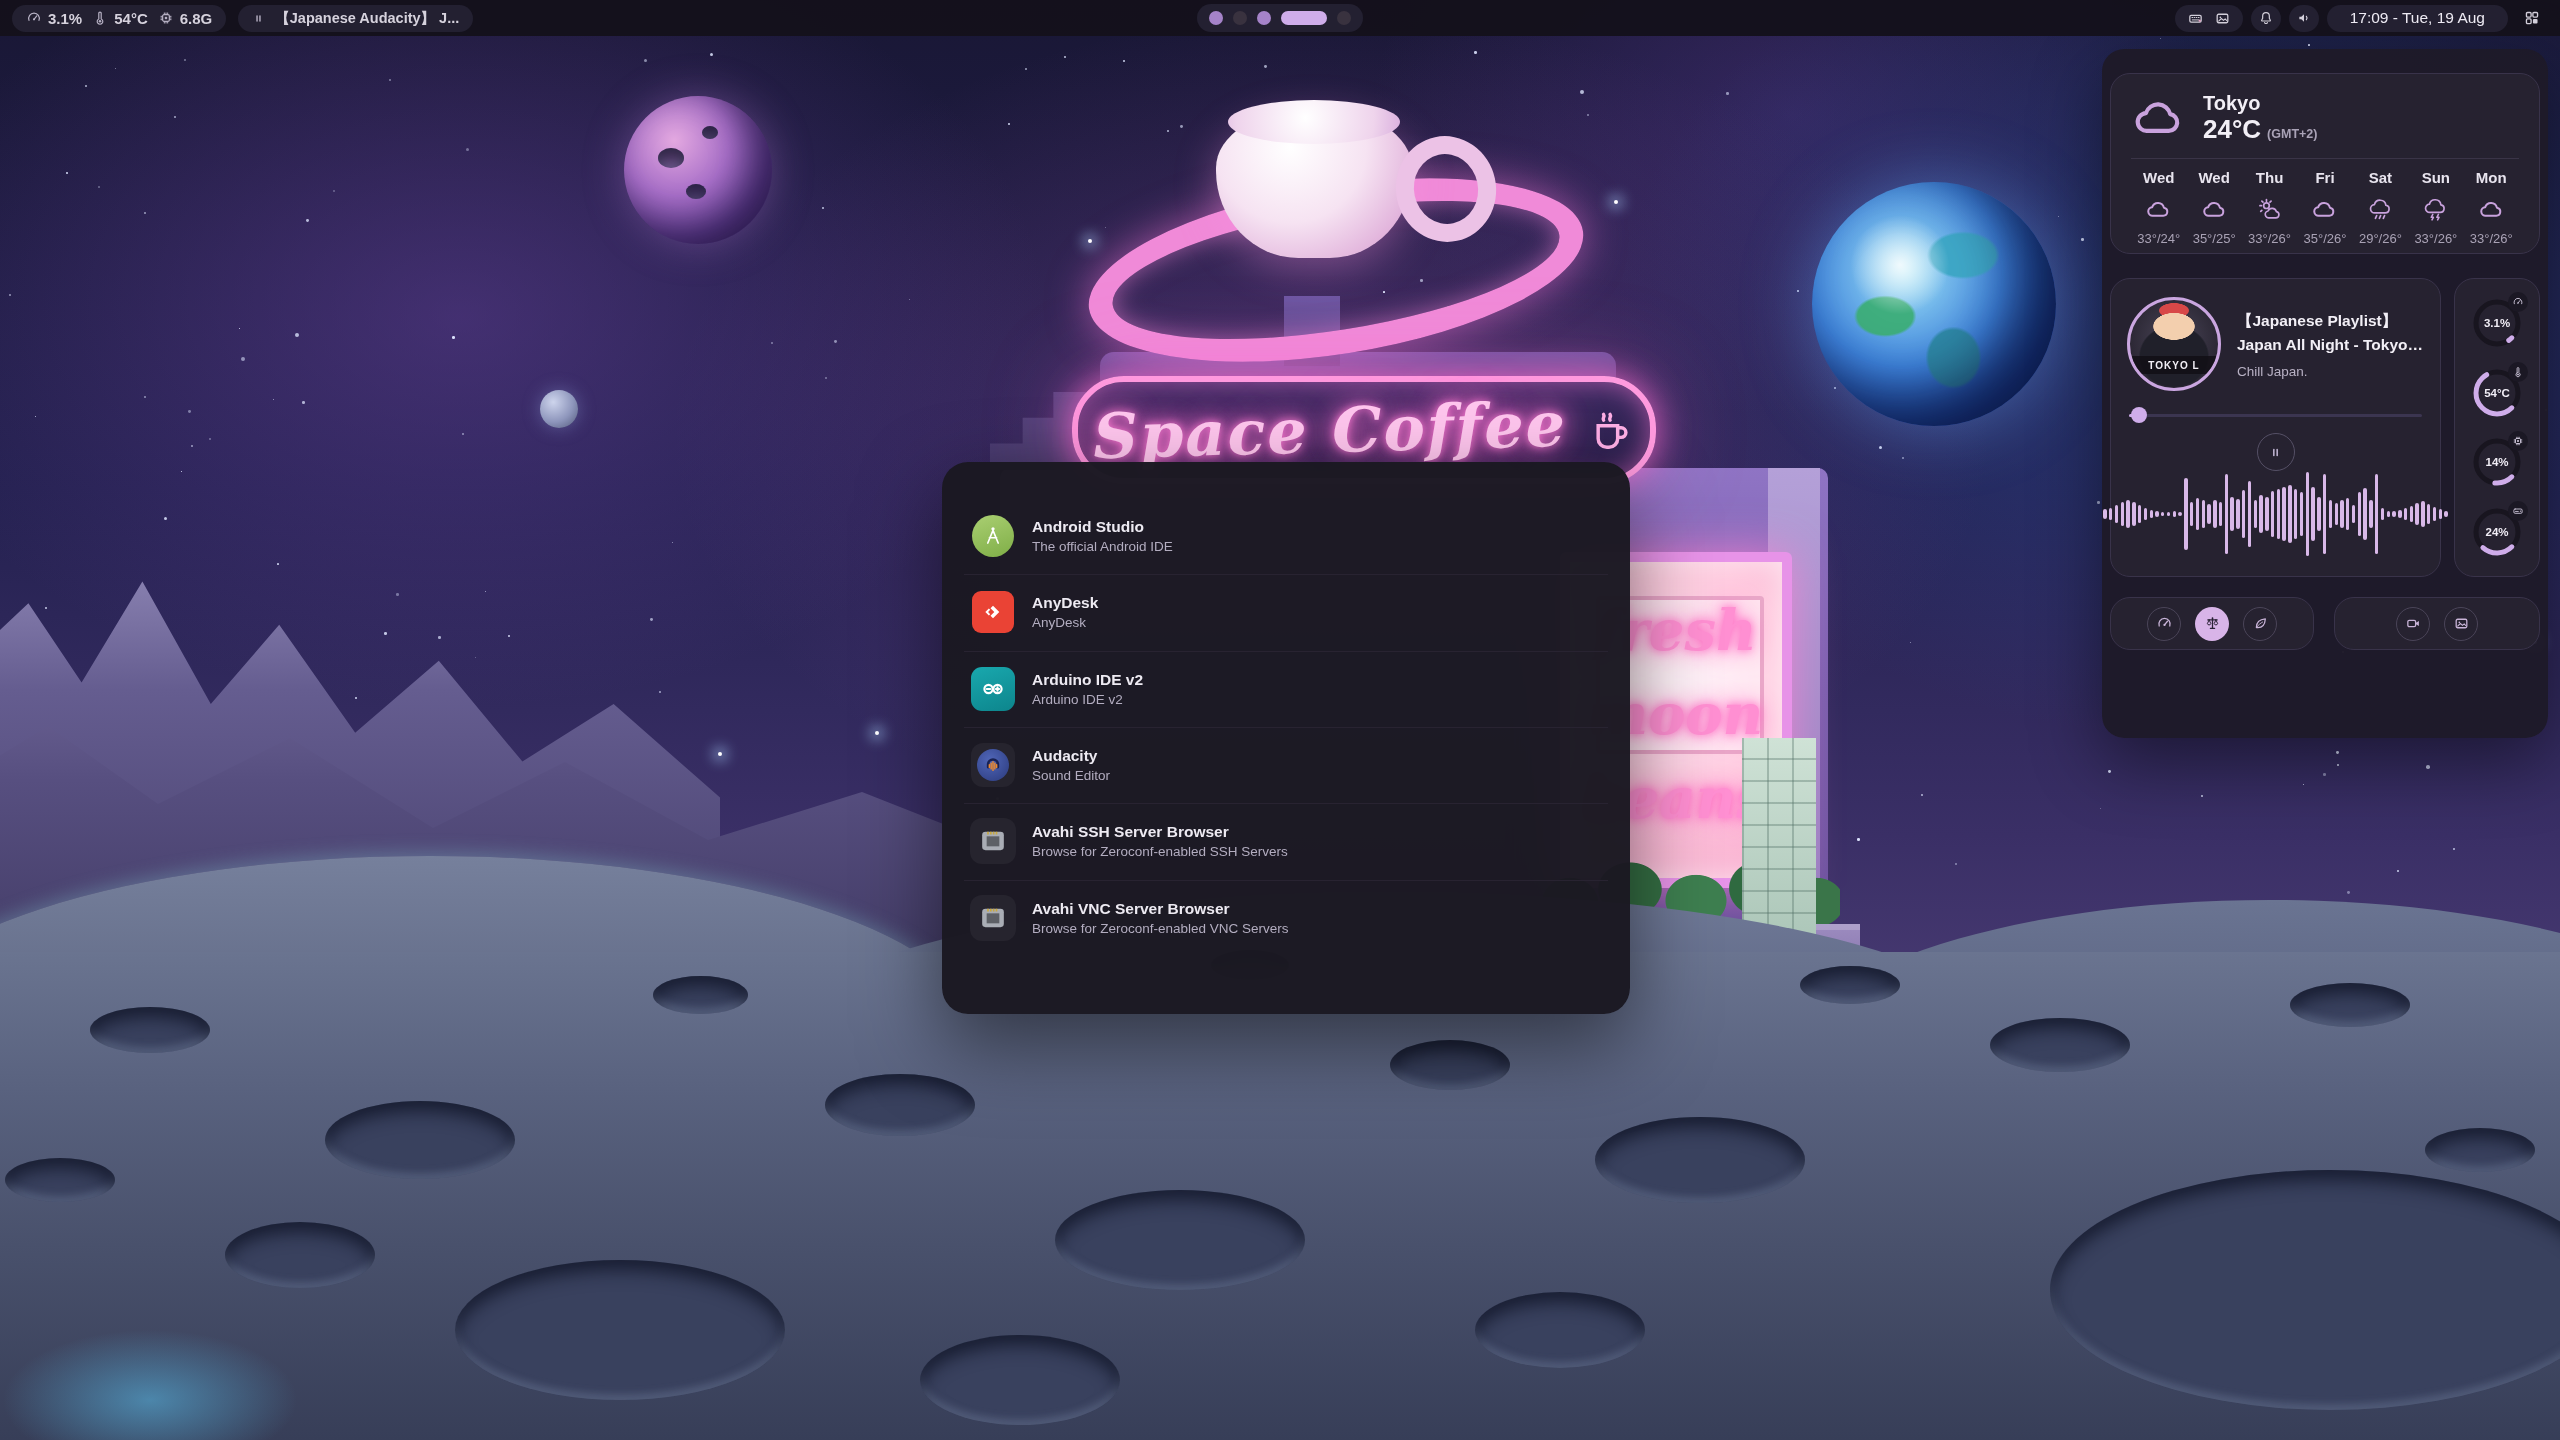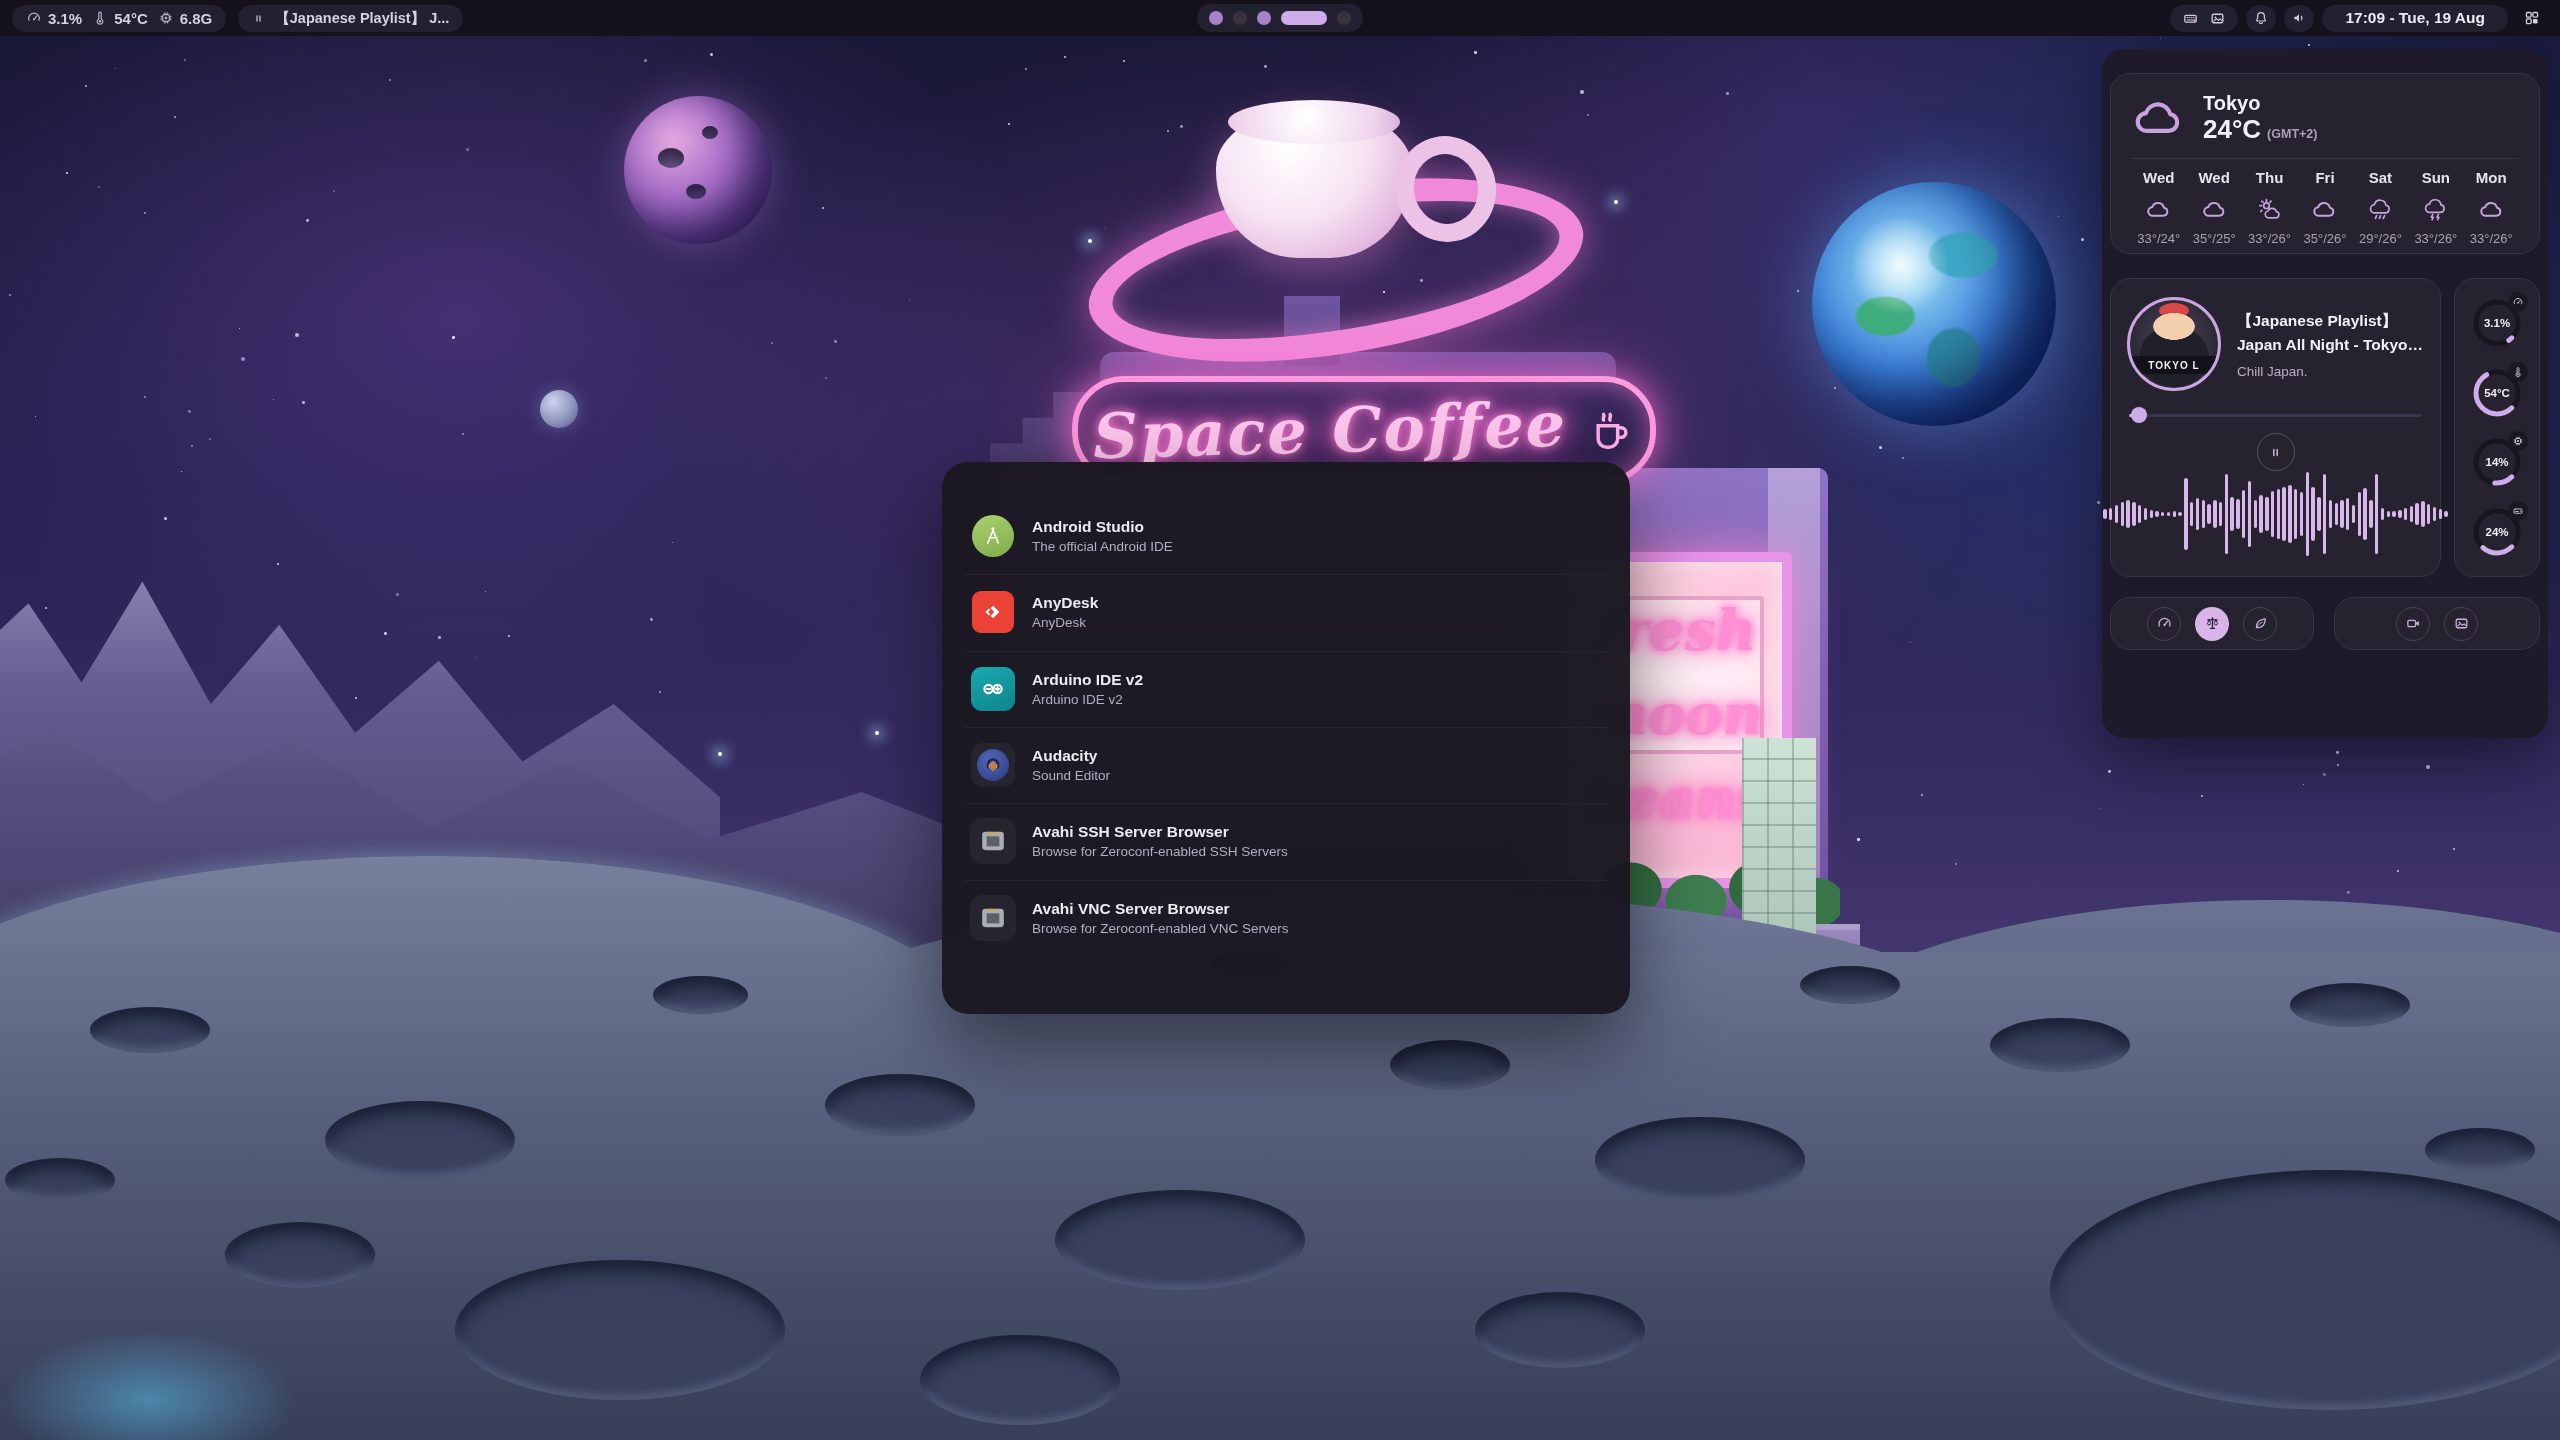--- a/index.html
+++ b/index.html
@@ -122,21 +122,21 @@
   .stat{display:flex;align-items:center;gap:6px;font-size:15px;font-weight:bold;color:#d6d2dd;}
   .np-label{font-size:14.5px;font-weight:bold;color:#d6d2dd;white-space:nowrap;}
   .bar-center{position:absolute;left:50%;transform:translateX(-50%);top:4px;}
   .ws-pill{background:#232031;border-radius:14px;height:28px;display:flex;align-items:center;gap:10px;padding:0 12px;}
   .ws-dot{width:14px;height:14px;border-radius:8px;}
   .ws-occupied{background:#a583c9;}
   .ws-empty{background:#39323f;}
   .ws-active{width:46px;background:#cfadea;}
   .bar-right{margin-left:auto;display:flex;align-items:center;gap:8px;}
   .round-pill{background:#232031;border-radius:14px;height:27px;min-width:27px;display:flex;align-items:center;justify-content:center;padding:0 7px;box-sizing:border-box;}
-  .clock{font-size:15.5px;font-weight:bold;color:#edeaf3;padding:0 16px;white-space:nowrap;}
+  .clock{font-size:15.5px;font-weight:normal;color:#edeaf3;padding:0 16px;white-space:nowrap;}
   .ic{display:inline-flex;align-items:center;justify-content:center;line-height:0;}
   .ic svg{display:block;}
   
   #launcher{position:absolute;left:942px;top:462px;width:688px;height:552px;z-index:20;
     background:rgba(27,24,34,.98);border-radius:26px;box-sizing:border-box;padding:16px;
     box-shadow:0 30px 80px rgba(0,0,0,.5);}
   .search-pill{height:40px;border:2px solid #cbb4dc;border-radius:21px;background:#17141e;
     display:flex;align-items:center;gap:12px;padding:0 16px;box-sizing:border-box;}
   .search-pill input{flex:1;background:transparent;border:none;outline:none;color:#e8e4ee;
     font-size:15px;font-family:inherit;}
@@ -504,21 +504,21 @@
       </div>
     <div class="pill">
       <span class="ic" id="np-icon">
           <span class="ic" style="color: rgb(183, 177, 196);">
             <svg width="13" height="13" viewBox="0 0 24 24" fill="none" stroke="currentColor" stroke-width="1.8" stroke-linecap="round" stroke-linejoin="round">
               <rect x="8" y="6" width="2.6" height="12" rx="1.2" fill="currentColor" stroke="none"></rect>
               <rect x="13.4" y="6" width="2.6" height="12" rx="1.2" fill="currentColor" stroke="none"></rect>
             </svg>
           </span>
         </span>
-      <span class="np-label">【Japanese Playlist】 J...</span>
+      <span class="np-label">【Japanese Audacity】 J...</span>
     </div>
   </div>
   <div class="bar-center">
     <div class="ws-pill" id="ws-pill">
         <div class="ws-dot ws-occupied"></div>
         <div class="ws-dot ws-empty"></div>
         <div class="ws-dot ws-occupied"></div>
         <div class="ws-dot ws-active"></div>
         <div class="ws-dot ws-empty"></div>
       </div>

